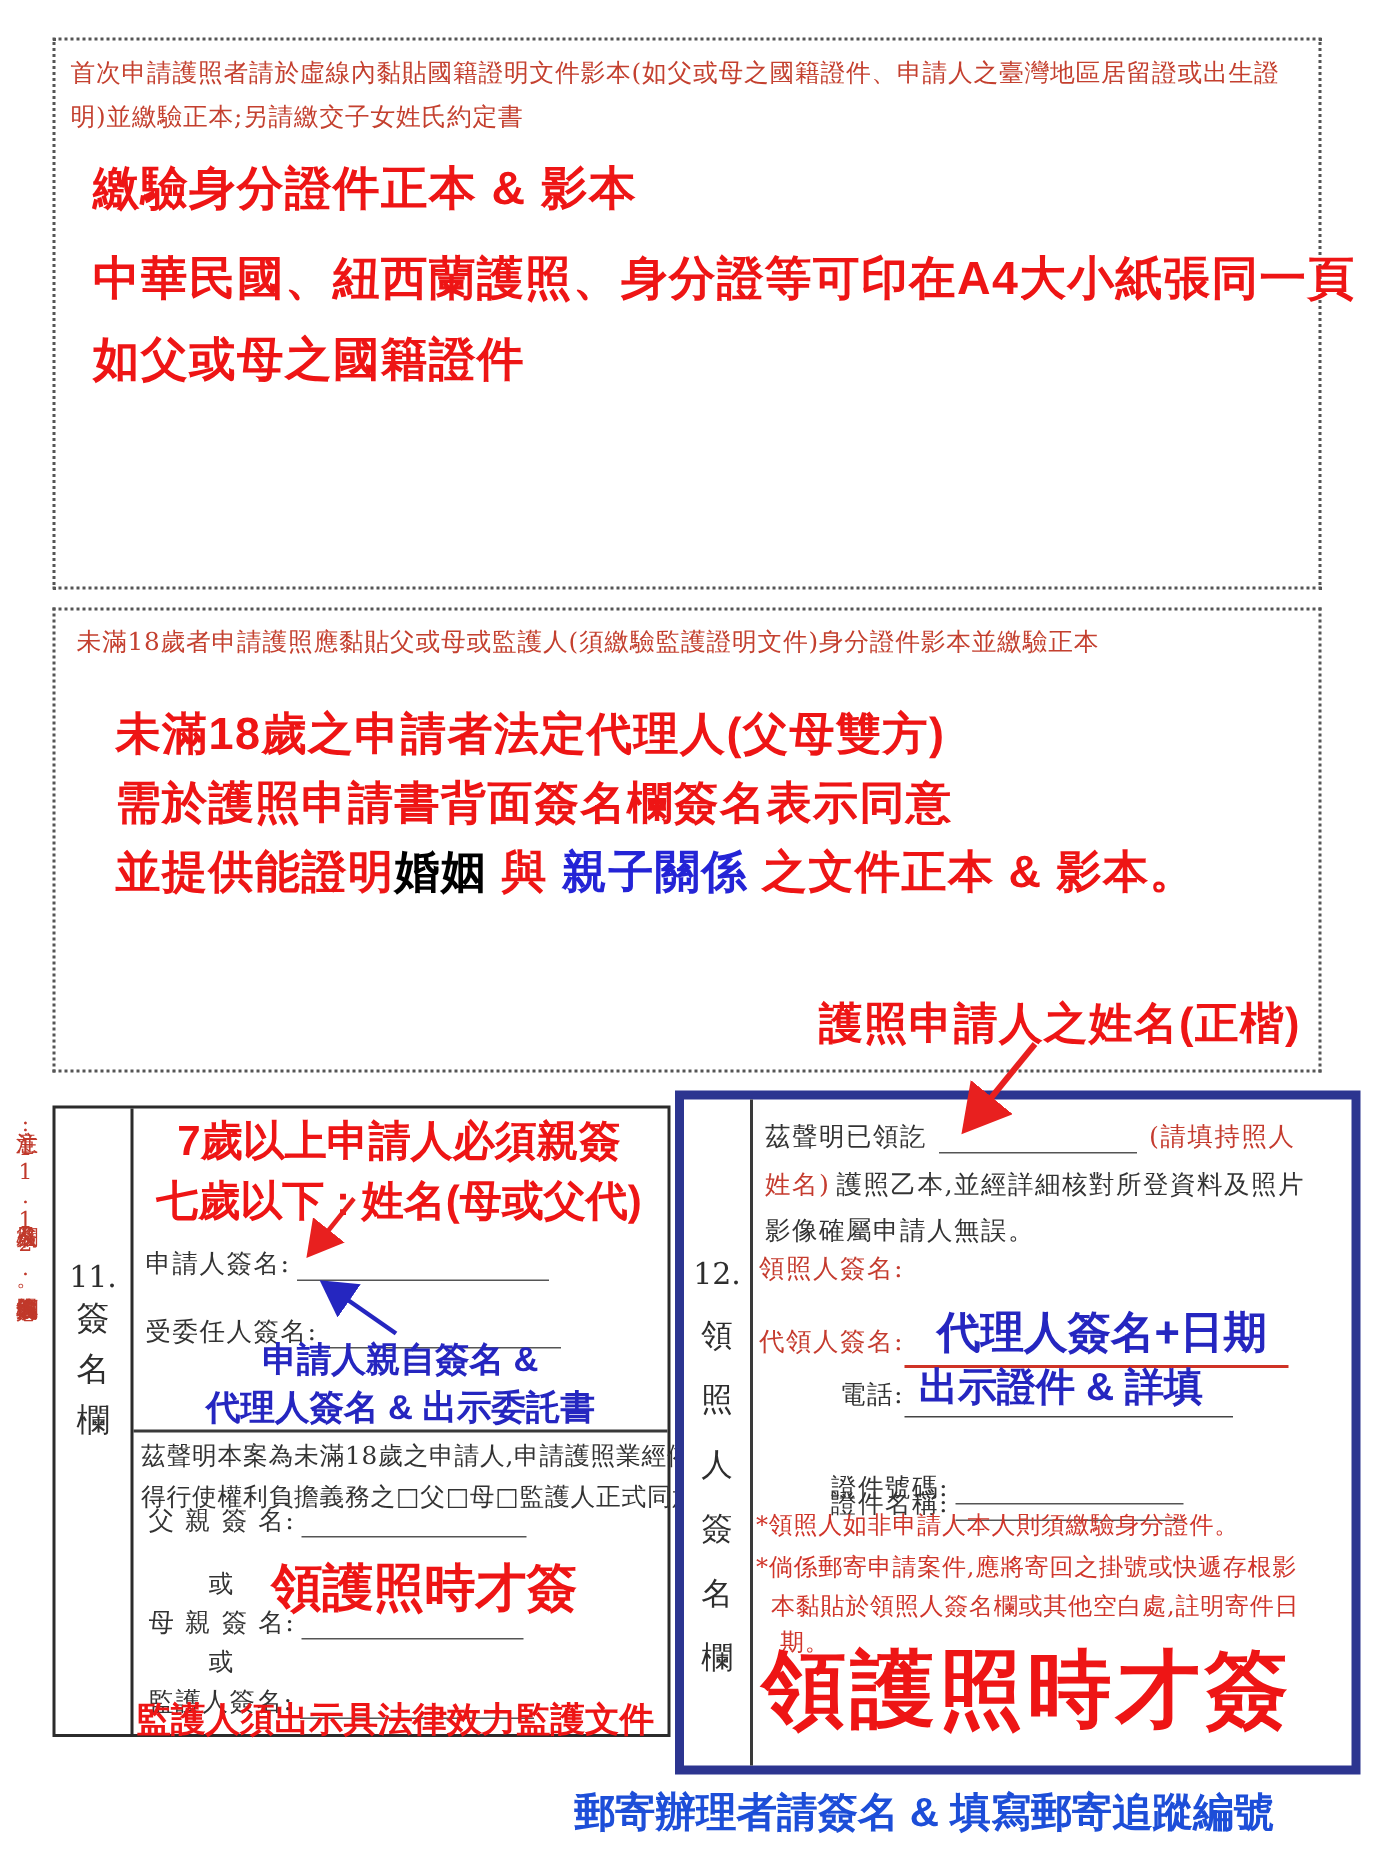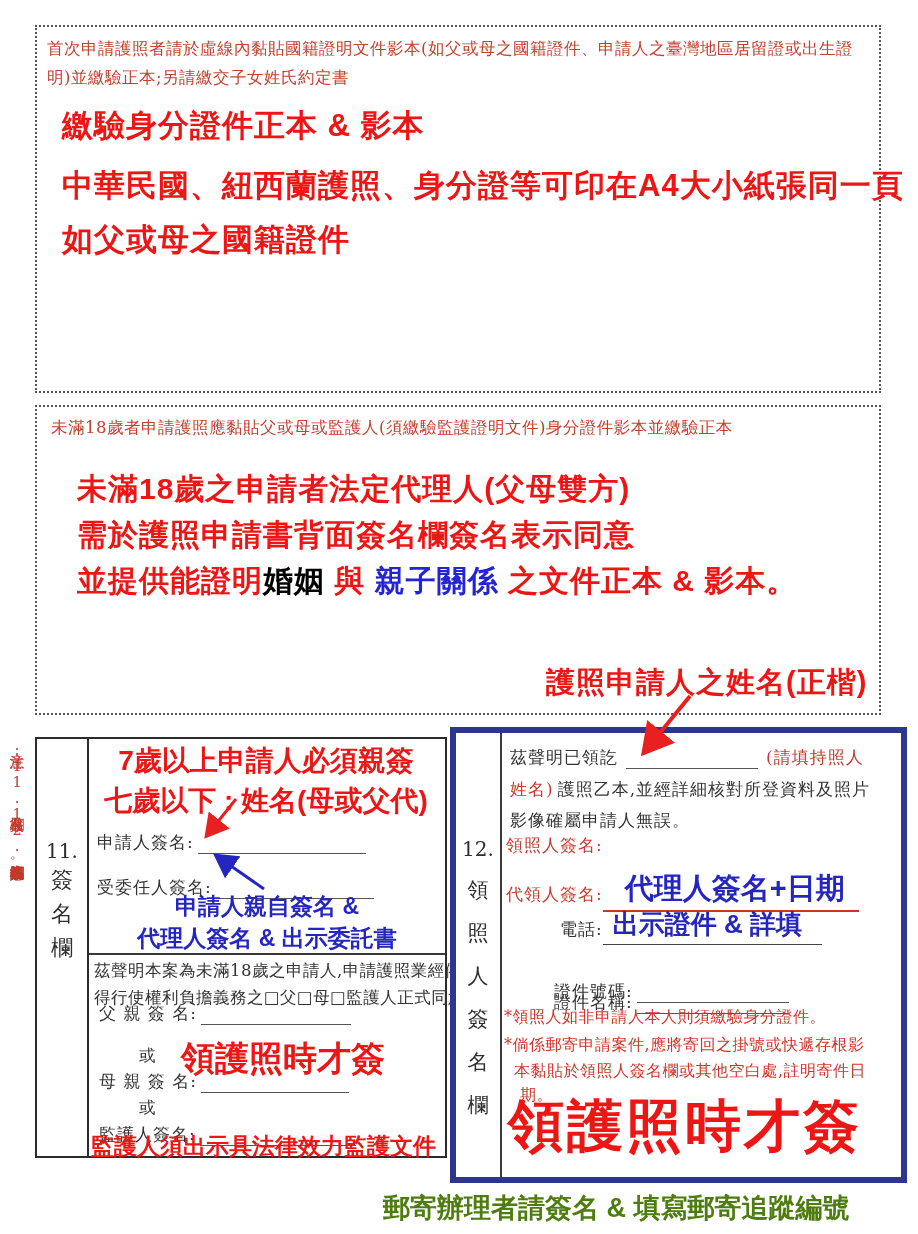--- a/index.html
+++ b/index.html
@@ -8,21 +8,21 @@
     font-family:"Liberation Sans","DejaVu Sans",sans-serif;
     -webkit-font-smoothing:antialiased;overflow:hidden;
   }
   .kai{font-family:"DejaVu Serif","Liberation Serif",serif;}
   .sans{font-family:"Liberation Sans","DejaVu Sans",sans-serif;}
   .abs{position:absolute;}
   .dotted-box{position:absolute;left:35px;width:846px;border:2px dotted #555;background:#fff;box-sizing:border-box;}
   .scan-red{color:#c4402f;}
   .vivid-red{color:#ee1515;font-weight:bold;}
   .blue-note{color:#2526c0;font-weight:bold;}
-  .navy{color:#4d7c0f;}
+  .navy{color:#1d4ed8;}
   .big-line{font-weight:bold;color:#ee1515;letter-spacing:1px;white-space:nowrap;}
   .form-box{position:absolute;box-sizing:border-box;display:flex;background:#fff;}
   .side-col{box-sizing:border-box;display:flex;flex-direction:column;align-items:center;color:#2e2e2e;}
   .side-col .vchar{text-align:center;}
   .main-col{position:relative;flex:1;}
   .field-row{position:absolute;display:flex;align-items:flex-end;white-space:nowrap;}
   .field-label{font-size:17px;color:#333;letter-spacing:1px;}
   .red-label{color:#c53b2e;}
   .uline{display:inline-block;border-bottom:1.5px solid #555;height:19px;margin-left:4px;}
   .divider-h{position:absolute;border-top:2px solid #3a3a3a;left:0;right:0;}

